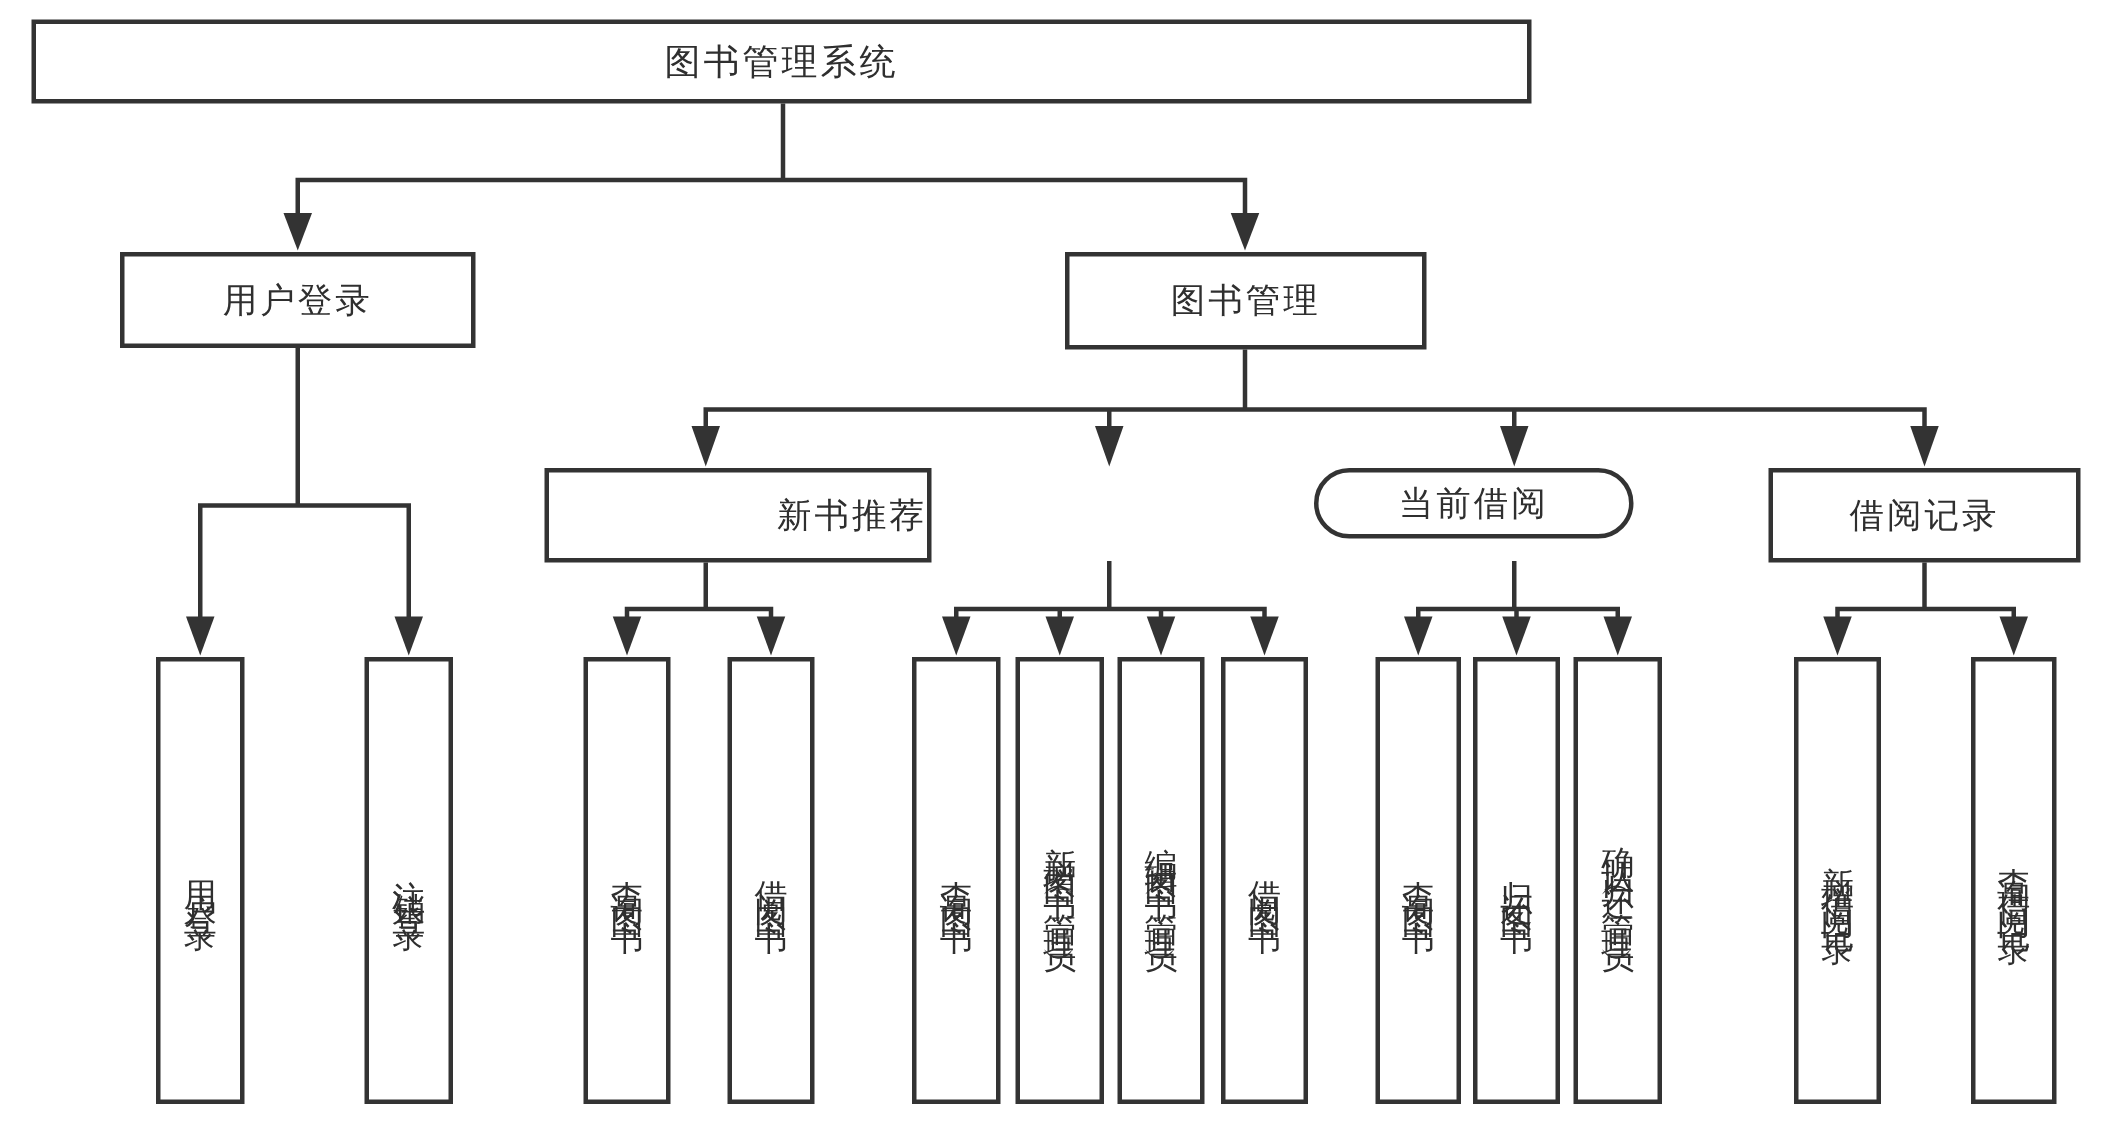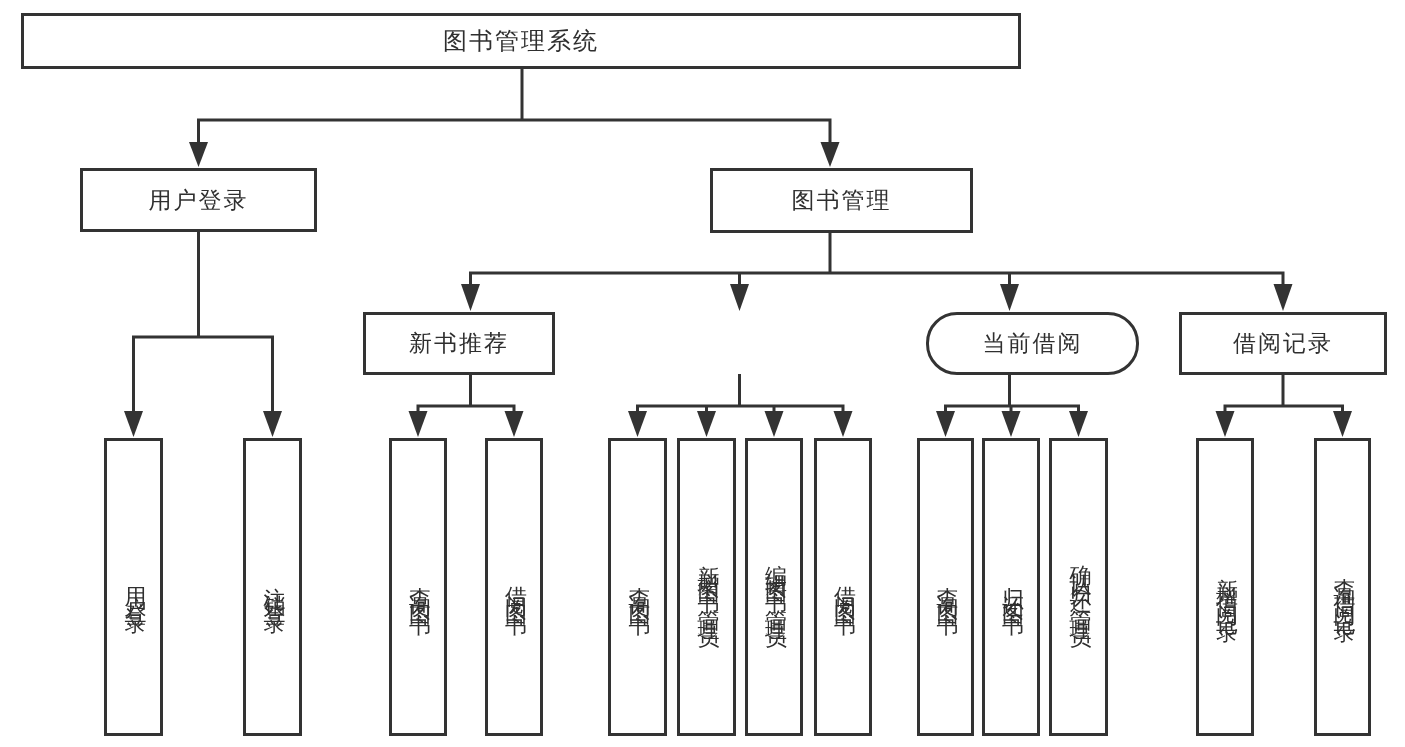--- a/index.html
+++ b/index.html
@@ -2,21 +2,21 @@
 <html><head>
 <meta charset="utf-8">
 <style>
   html, body { margin: 0; padding: 0; }
   body { background: #ffffff; }
   .canvas {
     position: relative;
     width: 1405px;
     height: 747px;
     background: #ffffff;
-    font-family: Liberation Mono, monospace;
+    font-family: Liberation Serif, serif;
     overflow: hidden;
   }
   .connectors {
     position: absolute;
     left: 0; top: 0;
     width: 1405px; height: 747px;
   }
   .node {
     position: absolute;
     box-sizing: border-box;
@@ -114,28 +114,28 @@
     </g>
   </svg>
 
   <div class="node root" style="left:21px; top:13px; width:1000px; height:56px;">
     <span class="h-label">图书管理系统</span>
   </div>
 
   <div class="node" style="left:80px; top:168px; width:237px; height:64px;">
     <span class="h-label">用户登录</span>
   </div>
-  <div class="node" style="left:710px; top:168px; width:263px; height:65px;">
+  <div class="node" style="left:710px; top:168px; width:241px; height:65px;">
     <span class="h-label">图书管理</span>
   </div>
 
-  <div class="node" style="left:363px; top:312px; width:192px; height:63px;">
+  <div class="node" style="left:363px; top:312px; width:258px; height:63px;justify-content:flex-end;">
     <span class="h-label">新书推荐</span>
   </div>
-  <div class="node" style="left:926px; top:312px; width:213px; height:63px;border-radius:31px;">
+  <div class="node" style="left:876px; top:312px; width:213px; height:47px;border-radius:31px;">
     <span class="h-label">当前借阅</span>
   </div>
   <div class="node" style="left:1179px; top:312px; width:208px; height:63px;">
     <span class="h-label">借阅记录</span>
   </div>
 
   <div class="node leaf" style="left:104px; top:438px; width:59px; height:298px;">
     <span class="v-label">用户登录</span>
   </div>
   <div class="node leaf" style="left:243px; top:438px; width:59px; height:298px;">

